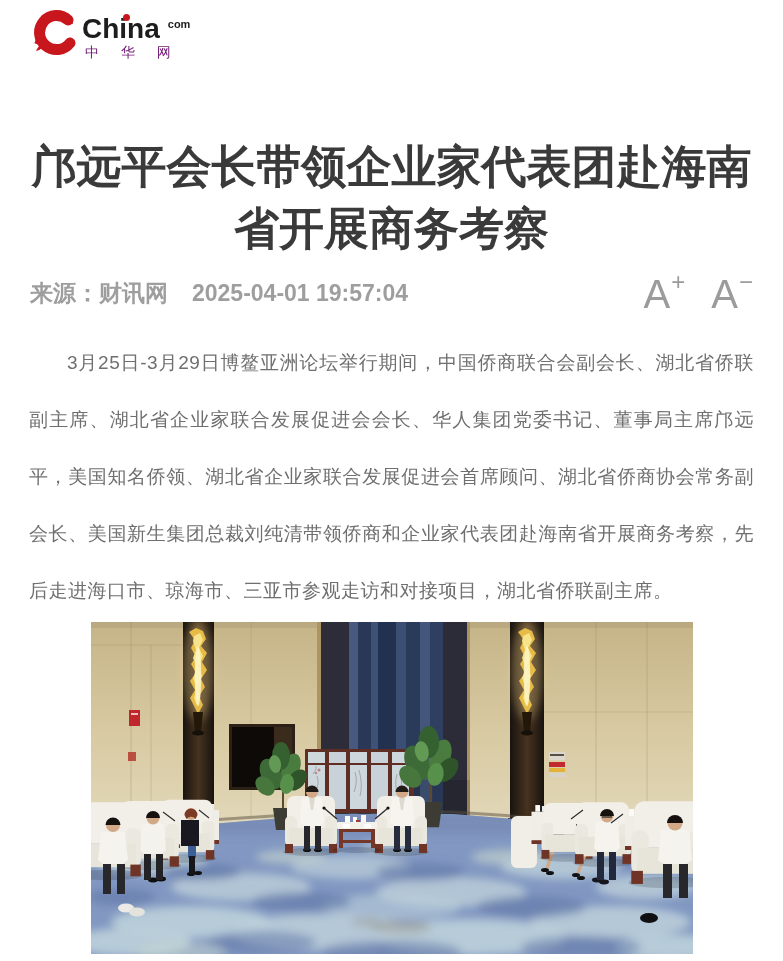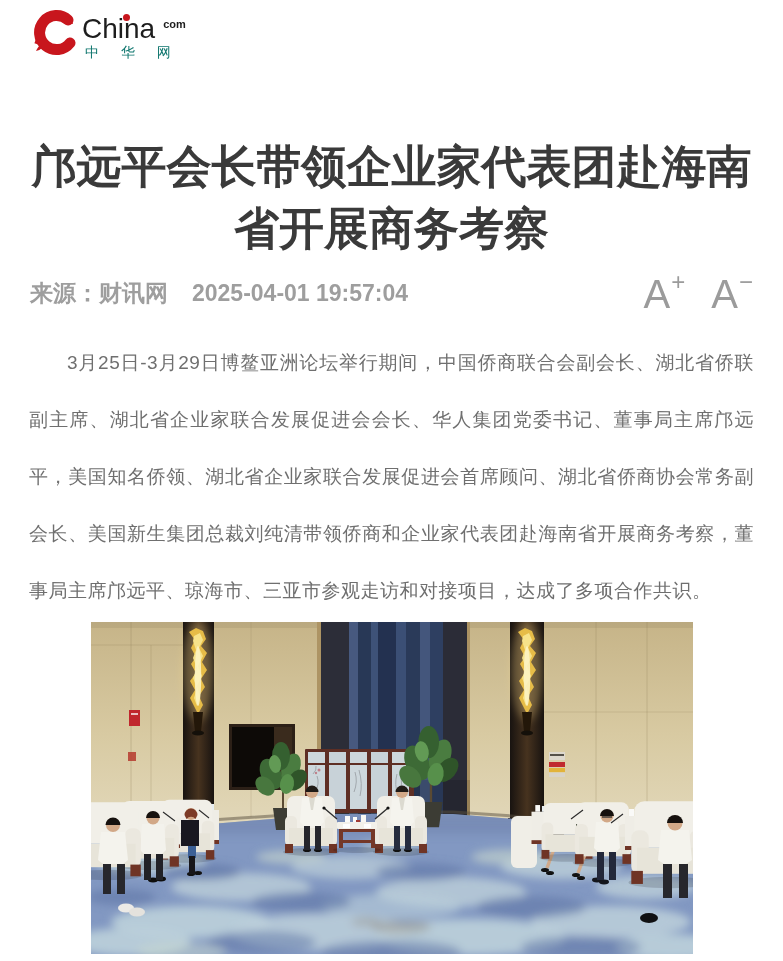--- a/index.html
+++ b/index.html
@@ -5,24 +5,24 @@
   html,body{margin:0;padding:0;background:#ffffff;}
   .page{
     position:relative;width:783px;height:961px;background:#ffffff;overflow:hidden;
     font-family:"Liberation Sans","DejaVu Sans",sans-serif;
   }
   
   .masthead{padding:10px 0 0 30px;height:52px;}
   .logo{display:flex;align-items:flex-start;text-decoration:none;cursor:pointer;width:150px;}
   .logo-c{width:50px;height:48px;flex:0 0 auto;}
   .logo-text{position:relative;padding-top:5px;margin-left:2px;}
-  .logo-en{font-size:28px;font-weight:400;color:#1d1d1d;line-height:1;letter-spacing:0px;}
+  .logo-en{font-size:28px;font-weight:700;color:#1d1d1d;line-height:1;letter-spacing:0px;}
   .logo-com{font-size:11px;font-weight:700;color:#1d1d1d;position:relative;top:-10px;left:8px;letter-spacing:0;}
   .logo-idot{position:absolute;width:7px;height:7px;border-radius:50%;background:#c8161d;top:4px;left:41px;}
-  .logo-cn{font-size:14px;color:#0f766e;letter-spacing:9px;margin-top:3px;padding-left:3px;font-weight:400;}
+  .logo-cn{font-size:14px;color:#701a75;letter-spacing:9px;margin-top:3px;padding-left:3px;font-weight:400;}
   
   .headline{
     margin:74px 30px 0 30px;font-size:45px;line-height:62px;font-weight:700;
     color:#3a3a3a;letter-spacing:0;text-align:center;
   }
   
   .meta-row{margin:6px 30px 0 30px;display:flex;justify-content:space-between;align-items:flex-end;height:48px;}
   .meta-left{font-size:23px;color:#9e9e9e;padding-bottom:5px;font-weight:bold;}
   .meta-datetime{margin-left:24px;}
   .font-controls{display:flex;gap:26px;align-items:flex-end;}
@@ -65,21 +65,21 @@
     <div class="meta-row">
       <div class="meta-left">
         <span>来源：财讯网</span><span class="meta-datetime">2025-04-01 19:57:04</span>
       </div>
       <div class="font-controls">
         <button class="font-btn"><span>A</span><span class="sign">+</span></button>
         <button class="font-btn"><span>A</span><span class="sign">−</span></button>
       </div>
     </div>
 
-    <p class="body-text">3月25日-3月29日博鳌亚洲论坛举行期间，中国侨商联合会副会长、湖北省侨联副主席、湖北省企业家联合发展促进会会长、华人集团党委书记、董事局主席邝远平，美国知名侨领、湖北省企业家联合发展促进会首席顾问、湖北省侨商协会常务副会长、美国新生集团总裁刘纯清带领侨商和企业家代表团赴海南省开展商务考察，董事局主席邝远平、琼海市、三亚市参观走访和对接项目，达成了多项合作共识。</p>
+    <p class="body-text">3月25日-3月29日博鳌亚洲论坛举行期间，中国侨商联合会副会长、湖北省侨联副主席、湖北省企业家联合发展促进会会长、华人集团党委书记、董事局主席邝远平，美国知名侨领、湖北省企业家联合发展促进会首席顾问、湖北省侨商协会常务副会长、美国新生集团总裁刘纯清带领侨商和企业家代表团赴海南省开展商务考察，先后走进海口市、琼海市、三亚市参观走访和对接项目，湖北省侨联副主席。</p>
 
     <figure class="photo-fig">
       <svg width="602" height="332" viewBox="0 0 602 332">
         <defs>
           <linearGradient id="wallG" x1="0" y1="0" x2="0" y2="1">
             <stop offset="0" stop-color="#c6b488"></stop>
               <stop offset="0.55" stop-color="#d8caa2"></stop>
               <stop offset="1" stop-color="#e2d8ba"></stop>
           </linearGradient>
           <linearGradient id="pillarG" x1="0" y1="0" x2="1" y2="0">

